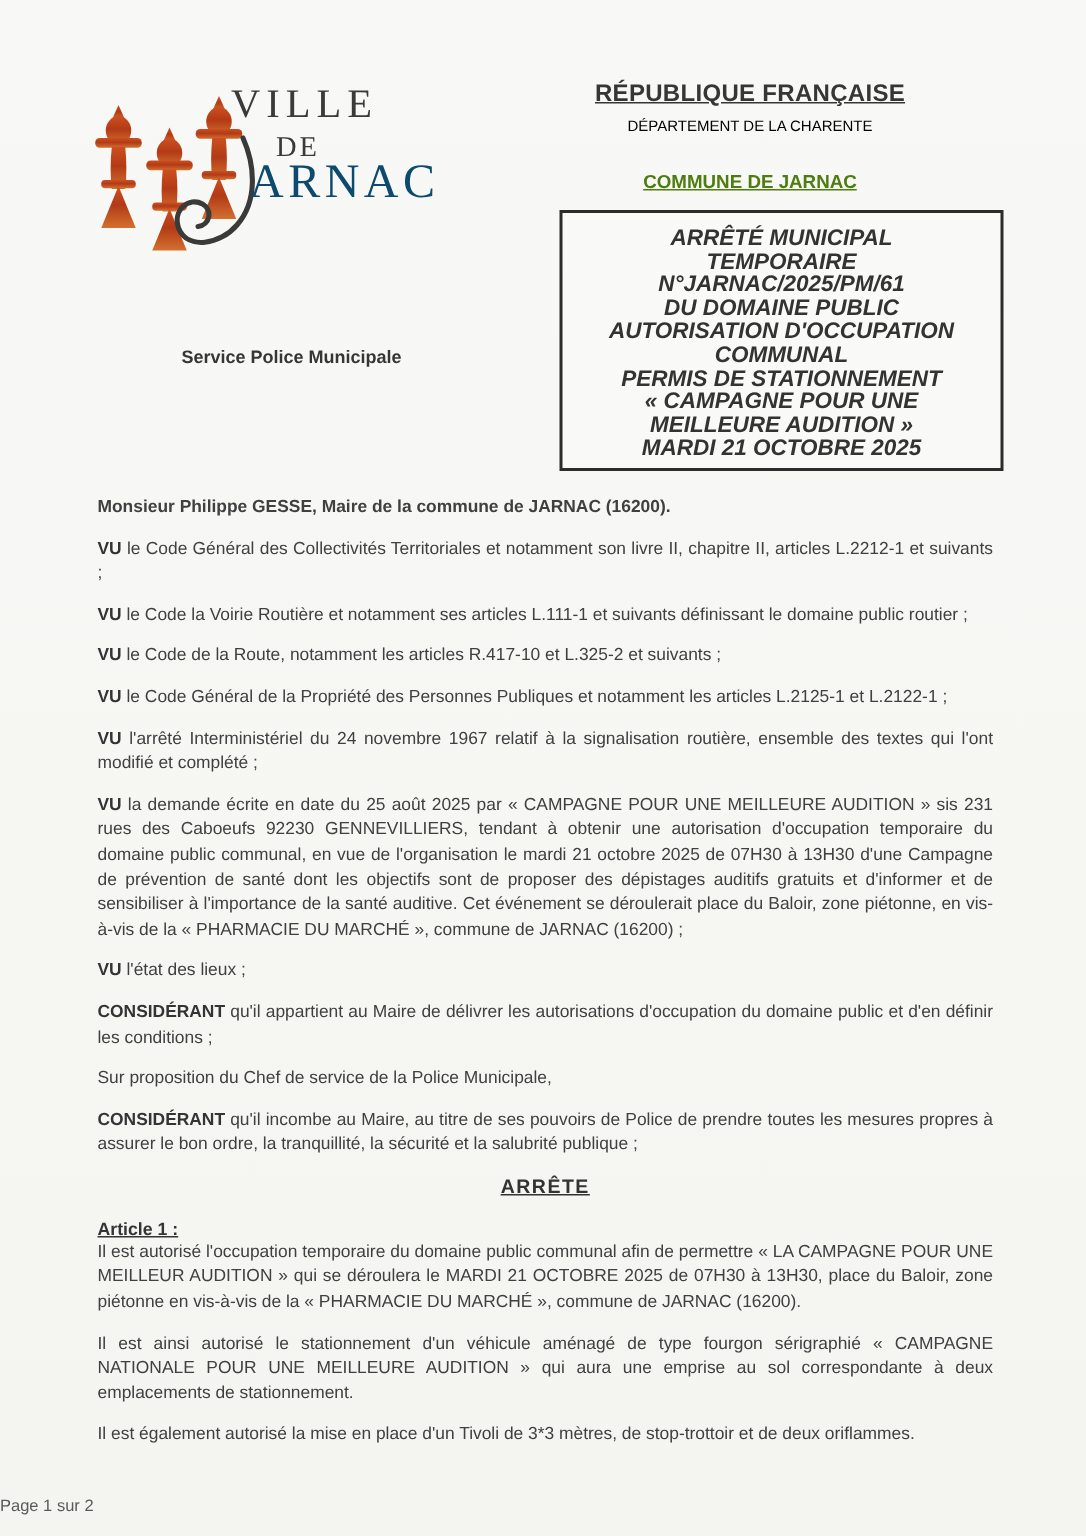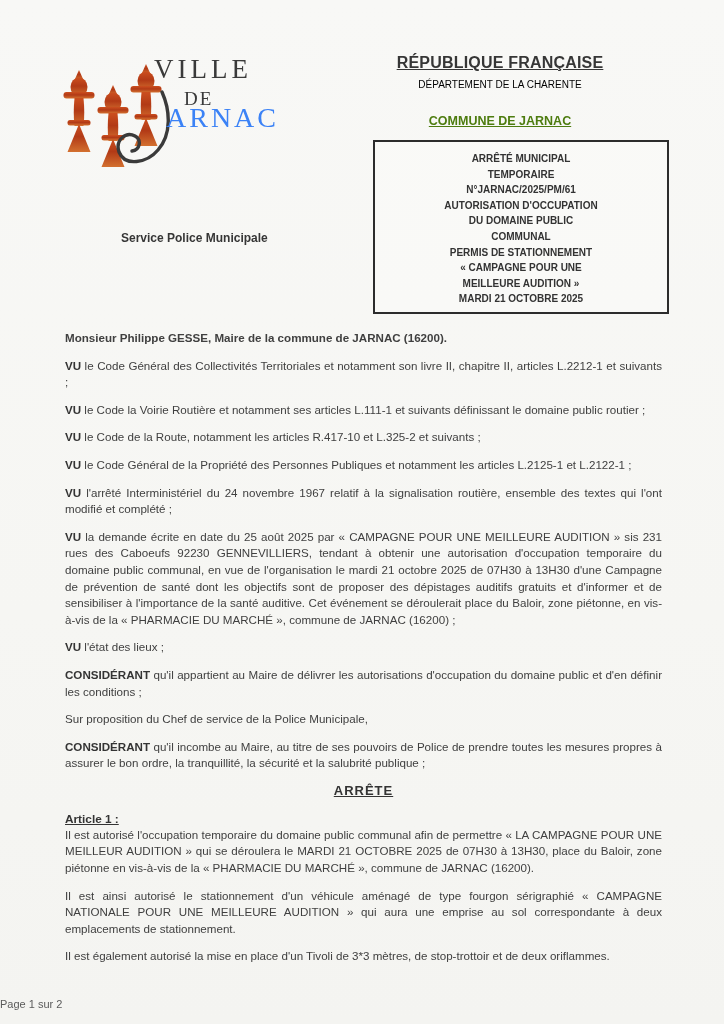--- a/index.html
+++ b/index.html
@@ -19,35 +19,35 @@
     font-family:"Liberation Serif", serif; font-size:27px; letter-spacing:4px;
     color:#3a3a3a; font-weight:400;
   }
   .logo-de {
     position:absolute; left:122px; top:38px;
     font-family:"Liberation Serif", serif; font-size:19px; letter-spacing:2px; color:#3a3a3a;
   }
   .logo-jflourish { position:absolute; left:50px; top:40px; }
   .logo-arnac {
     position:absolute; left:104px; top:52px;
-    font-family:"Liberation Serif", serif; font-size:28px; letter-spacing:3px; color:#3b82f6;
+    font-family:"Liberation Serif", serif; font-size:32px; letter-spacing:3px; color:#0c4a6e;
   }
   .gov-block {
     position:absolute; left:338px; top:54px; width:324px; text-align:center;
   }
   .gov-republic { font-size:16px; font-weight:700; text-decoration:underline; color:#363636; letter-spacing:0.2px; }
   .gov-dept { font-size:10px; margin-top:7px; color:#000000; }
   .gov-commune { font-size:12.5px; font-weight:700; text-decoration:underline; margin-top:24px; color:#4d7c0f;text-align:center; }
   .service-label { position:absolute; left:121px; top:231px; font-size:12px; font-weight:700; color:#363636; }
   .title-box {
     position:absolute; left:373px; top:140px; width:296px; height:174px;
     border:2.5px solid #2c2c2c; background:rgba(255,255,255,0.25);
     text-align:center; padding-top:9px;
   }
-  .title-box div { font-size:10px; font-weight:700; line-height:15.6px; color:#333; }
+  .title-box div { font-size:15px; font-weight:700; line-height:15.6px; color:#333;font-style:italic; }
   
   .doc-body { position:absolute; left:65px; top:330px; width:597px; }
   .doc-body p { font-size:11.6px; line-height:16.6px; text-align:justify; margin-bottom:11px; color:#404040; }
   .intro { font-weight:700; color:#343434; }
   .lead { font-weight:700; color:#343434; }
   .arrete-heading {
     text-align:center; font-size:13px; font-weight:700; text-decoration:underline;
     letter-spacing:1px; margin:4px 0 14px; color:#333;
   }
   .article-heading {
@@ -98,22 +98,22 @@
   <div class="gov-dept">DÉPARTEMENT DE LA CHARENTE</div>
   <div class="gov-commune">COMMUNE DE JARNAC</div>
 </div>
 
 <div class="service-label">Service Police Municipale</div>
 
 <div class="title-box">
   <div>ARRÊTÉ MUNICIPAL</div>
   <div>TEMPORAIRE</div>
   <div>N°JARNAC/2025/PM/61</div>
+  <div>DU DOMAINE PUBLIC</div>
   <div>AUTORISATION D'OCCUPATION</div>
-  <div>DU DOMAINE PUBLIC</div>
   <div>COMMUNAL</div>
   <div>PERMIS DE STATIONNEMENT</div>
   <div>« CAMPAGNE POUR UNE</div>
   <div>MEILLEURE AUDITION »</div>
   <div>MARDI 21 OCTOBRE 2025</div>
 </div>
 
 <div class="doc-body">
   <p class="intro">Monsieur Philippe GESSE, Maire de la commune de JARNAC (16200).</p>
 

